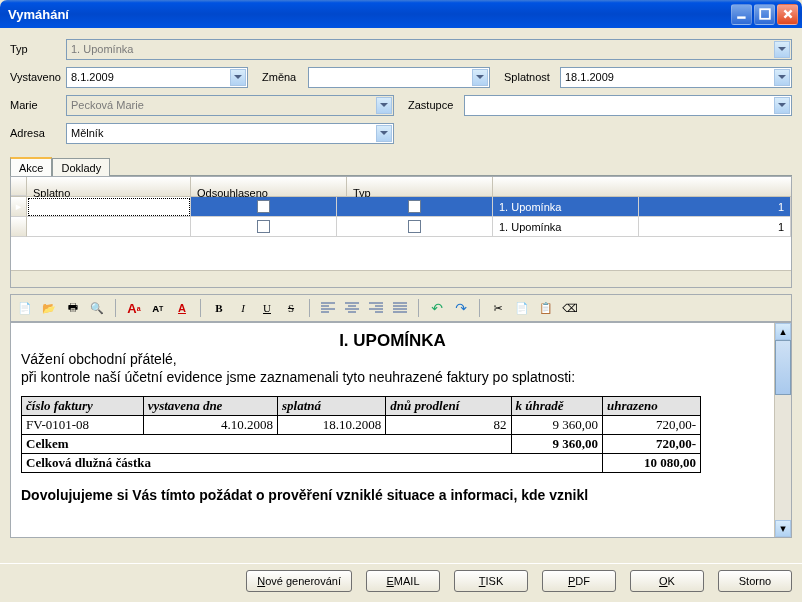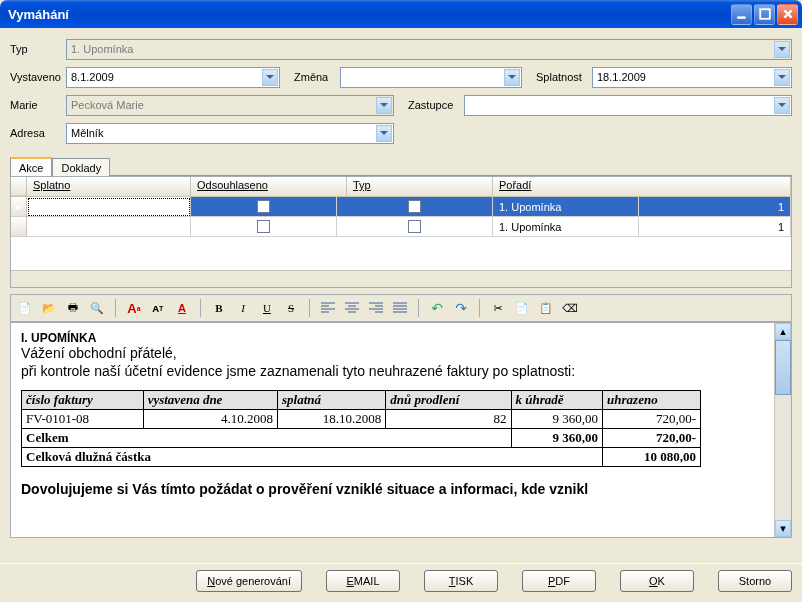--- a/index.html
+++ b/index.html
@@ -21,52 +21,52 @@
 .combo .arrow { position: absolute; right: 1px; top: 1px; width: 16px; height: 17px; background: linear-gradient(to bottom,#d8ecfb,#b1d2f3); border: 1px solid #a8c6e6; display: flex; align-items: center; justify-content: center; }
 .combo .arrow::after { content: ""; border: 4px solid transparent; border-top-color: #4d6185; margin-top: 3px; }
 .form-gap { width: 14px; }
 
 .tabs { margin: 4px 10px 0 10px; display: flex; align-items: flex-end; border-bottom: 1px solid #919b9c; }
 .tab { padding: 3px 8px 2px 8px; border: 1px solid #919b9c; border-bottom: none; background: #f7f6ef; margin-right: 0px; position: relative; top: 1px; }
 .tab.active { background: #fcfcfa; border-top: 2px solid #f5bb48; }
 
 .grid-wrap { margin: 0 10px; border: 1px solid #a5acb2; background: #fff; height: 112px; display: flex; flex-direction: column; }
 .grid-head { display: flex; background: linear-gradient(to bottom,#fff,#e8e4d6); border-bottom: 1px solid #c7c3b5; height: 20px; }
-.grid-head .gcol { border-right: 1px solid #c7c3b5; padding: 2px 6px; text-decoration: underline; }
+.grid-head .gcol { border-right: 1px solid #c7c3b5; padding: 10px 6px; }
 .grid-body { flex: 1; overflow: auto; }
 .grid-row { display: flex; height: 20px; align-items: center; }
 .grid-row.sel { background: #316ac5; color: #fff; }
 .grid-row .gcol { border-right: 1px solid #d0d0d0; border-bottom: 1px solid #d0d0d0; height: 100%; display: flex; align-items: center; padding: 0 6px; justify-content: flex-start; }
 .rowmark { width: 16px; border-right: 1px solid #c7c3b5; border-bottom: 1px solid #d0d0d0; background: linear-gradient(to bottom,#fff,#e8e4d6); height: 100%; display:flex; align-items:center; justify-content:center; }
 .chkbox { display: inline-block; width: 13px; height: 13px; background: #fff; border: 1px solid #6b7d95; }
 .gcol.c-splat { width: 164px; }
 .gcol.c-prov { width: 146px; justify-content: center; }
 .gcol.c-ods { width: 156px; justify-content: center; }
 .gcol.c-typ { width: 146px; }
 .gcol.c-por { flex: 1; justify-content: flex-end; }
 .grid-nav { height: 17px; background: #ece9d8; border-top: 1px solid #c7c3b5; }
 
 .toolbar { margin: 6px 10px 0 10px; border: 1px solid #a5acb2; background: #ece9d8; padding: 3px 4px; display: flex; align-items: center; gap: 4px; }
 .tb-sep { width: 1px; height: 18px; background: #a5acb2; margin: 0 4px; }
 .tb-btn { width: 20px; height: 20px; display:flex; align-items:center; justify-content:center; cursor: pointer; }
 
 .editor-wrap { margin: 0 10px 6px 10px; border: 1px solid #a5acb2; height: 216px; display: flex; }
 .editor { flex: 1; background: #fff; padding: 8px 10px; overflow: hidden; font-family: "Times New Roman", serif; font-size: 14px; }
-.editor h1 { font-family: Arial, sans-serif; font-size: 12px; font-weight: bold; }
+.editor h1 { font-family: Arial, sans-serif; font-size: 17px; font-weight: bold; text-align: center; }
 .editor p { font-family: Arial, sans-serif; font-size: 14px; line-height: 1.25; }
 .inv-table { border-collapse: collapse; margin-top: 10px; width: 680px; }
 .inv-table th, .inv-table td { border: 1px solid #000; padding: 1px 4px; font-size: 13px; font-family: "Times New Roman", serif; }
 .inv-table th { background: #e3e3e3; font-style: italic; font-weight: bold; text-align: left; }
 .inv-table td.num { text-align: right; }
 .inv-table tr.bold td { font-weight: bold; }
 .scrollbar { width: 17px; background: #e8e5da; border-left: 1px solid #c7c3b5; display:flex; flex-direction:column; }
 .sb-btn { height: 17px; background: linear-gradient(to bottom,#d8ecfb,#b1d2f3); border: 1px solid #a8c6e6; display:flex; align-items:center; justify-content:center; }
 .sb-thumb { height: 55px; background: linear-gradient(to bottom,#cee1f5,#a9c9ed); border: 1px solid #7f9db9; margin: 0; }
 
-.footer { position: absolute; bottom: 4px; left: 0; right: 0; padding: 6px 10px; display: flex; justify-content: flex-end; gap: 24px; border-top: 1px solid #fff; }
+.footer { position: absolute; bottom: 4px; left: 0; right: 0; padding: 6px 10px; display: flex; justify-content: flex-end; gap: 14px; border-top: 1px solid #fff; }
 .btn { min-width: 74px; height: 22px; border: 1px solid #707070; border-radius: 3px; background: linear-gradient(to bottom,#fff,#eae7d8); padding: 0 10px; cursor: pointer; font-size: 11px; }
 .underline { text-decoration: underline; }
 </style>
 </head>
 <body>
 
 <div class="titlebar">
   <div class="titlebar-title">Vymáhání</div>
   <div class="titlebar-btns">
     <div class="titlebar-btn tbtn-min">
@@ -90,21 +90,21 @@
 <div class="form-area">
   <div class="form-row">
     <div class="form-label">Typ</div>
     <div class="combo disabled" style="flex:1">
         <span>1. Upomínka</span>
         <div class="arrow"></div>
       </div>
   </div>
   <div class="form-row">
     <div class="form-label">Vystaveno</div>
-    <div class="combo" style="width:214px">
+    <div class="combo" style="width:182px">
         <span>8.1.2009</span>
         <div class="arrow"></div>
       </div>
     <div class="form-gap"></div>
     <div style="width:46px">Změna</div>
     <div class="combo" style="width:182px">
         <span></span>
         <div class="arrow"></div>
       </div>
     <div class="form-gap"></div>
@@ -140,21 +140,20 @@
   <div class="tab active">Akce</div>
   <div class="tab">Doklady</div>
 </div>
 
 <div class="grid-wrap">
   <div class="grid-head">
     <div class="rowmark"></div>
     <div class="gcol c-splat">Splatno</div>
     <div class="gcol c-ods" style="justify-content:flex-start">Odsouhlaseno</div>
     <div class="gcol c-typ">Typ</div>
-    <div class="gcol c-por" style="justify-content:flex-start">Pořadí</div>
   </div>
   <div class="grid-body">
     <div class="grid-row sel">
       <div class="rowmark">▸</div>
       <div class="gcol c-splat" style="background:#fff;color:#000;outline:1px dotted #000; outline-offset:-2px;"></div>
       <div class="gcol c-prov">
           <span class="chkbox"></span>
         </div>
       <div class="gcol c-ods">
           <span class="chkbox"></span>

